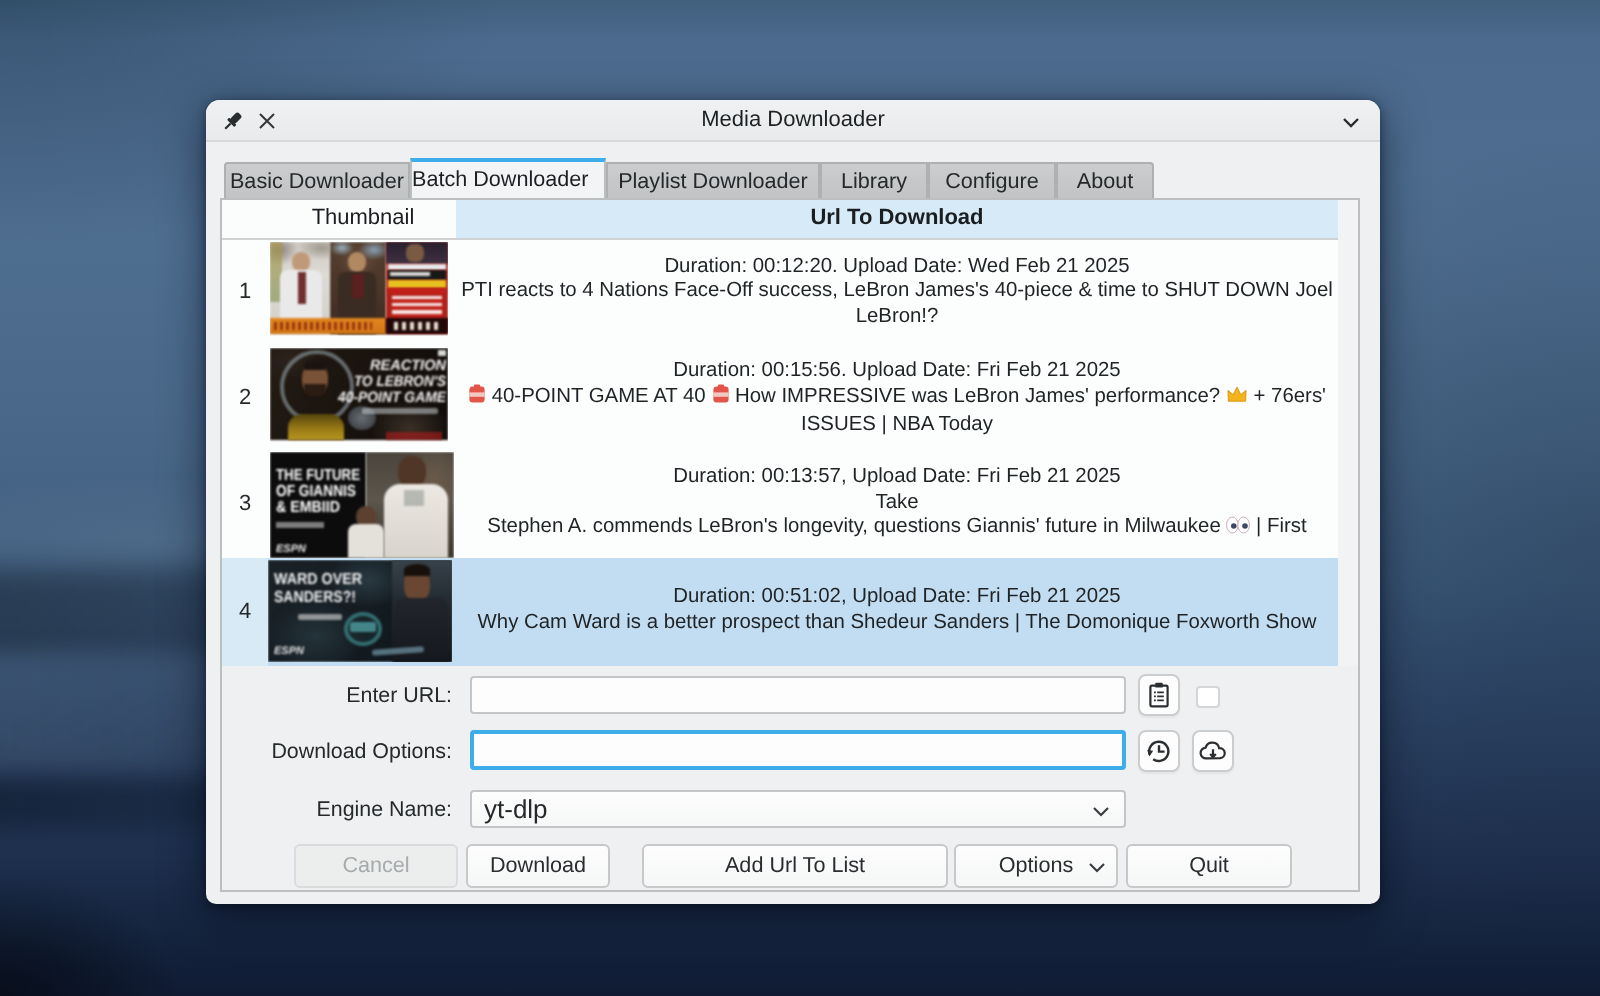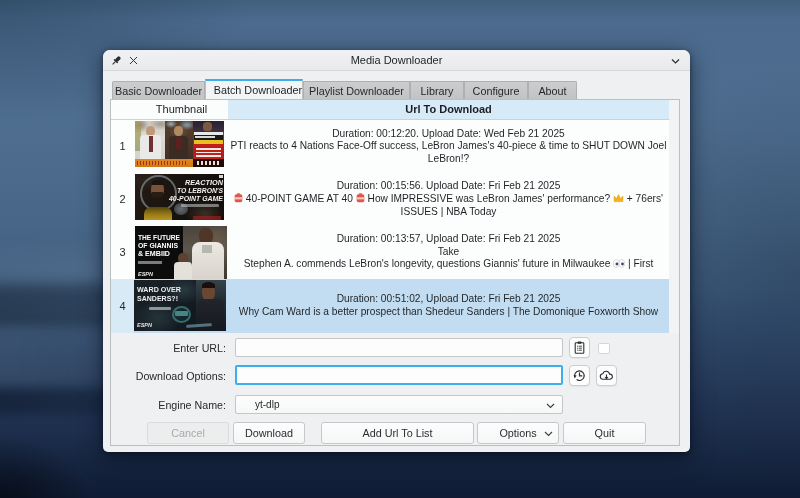--- a/index.html
+++ b/index.html
@@ -26,21 +26,21 @@
   #title { left:0; top:4px; width:587px; text-align:center; font-size:11px; color:#1d2124; }
   .tbicon { top:4px; width:13px; height:13px; }
   #pin { left:7px; }
   #closex { left:24px; }
   #morev { left:566px; top:5px; }
 
   .tab { position:absolute; top:31px; height:18px; font-size:10.8px; color:#26292b; text-align:center; line-height:18px; white-space:nowrap;
     background:linear-gradient(180deg,#cbcdce,#c1c3c4); border:1px solid #aeb0b1; border-bottom:none; }
   .tab.first { border-radius:2px 0 0 0; }
   .tab.last { border-radius:0 2px 0 0; }
-  #tabactive { position:absolute; top:29px; left:102px; width:98px; height:20px; font-size:10.8px; color:#1d2023; text-align:right; line-height:19px; white-space:nowrap;
+  #tabactive { position:absolute; top:29px; left:102px; width:98px; height:20px; font-size:10.8px; color:#1d2023; text-align:left; line-height:19px; white-space:nowrap;
     background:#f3f4f5; border:1px solid #bcbfc0; border-bottom:none; border-top:2px solid #3daee9; z-index:3; }
 
   #pane { left:7px; top:49px; width:570px; height:347px; border:1px solid #bcbfc0; background:#eff0f1; }
 
   
   #tbl { left:8px; top:50px; width:568px; height:233px; background:#fcfdfd; border-bottom:1px solid #c6c8c9; }
   #hdr { left:0; top:0; width:568px; height:20px; border-bottom:1px solid #cfd1d2; background:#fbfcfc; }
   #hdrblue { left:117px; top:0; width:441px; height:19px; background:#d7eaf8; }
   .hdrtxt { top:3px; font-size:11px; color:#1b1e20; }
   #gutter { left:558px; top:0; width:10px; height:233px; background:#f2f3f4; }
@@ -51,21 +51,21 @@
   .cell div { white-space:nowrap; }
   #row4 { background:#c2ddf1; }
   #row4 .rownum { background:#d9eaf7; }
 
   
   .lbl { position:absolute; font-size:10.7px; white-space:nowrap; color:#26292b; text-align:right; width:110px; }
   .input { position:absolute; left:132px; width:328px; height:19px; background:#fdfdfd; border:1px solid #c3c6c7; border-radius:2px; }
   #input2 { height:20px; border:2px solid #3daee9; }
   .sbtn { position:absolute; width:21px; height:21px; background:#fdfdfd; border:1px solid #cbcdce; border-radius:4px; box-shadow:0 1px 1px rgba(0,0,0,.05); }
   #chk { position:absolute; left:495px; top:293px; width:12px; height:11px; background:#fff; border:1px solid #d4d6d7; border-radius:2px; }
-  #combo { position:absolute; left:132px; top:345px; width:328px; height:19px; background:linear-gradient(180deg,#fdfdfd,#f6f7f7); border:1px solid #c3c6c7; border-radius:2px; font-size:10px; color:#26292b; line-height:17px; padding-left:19px; }
+  #combo { position:absolute; left:132px; top:345px; width:328px; height:19px; background:linear-gradient(180deg,#fdfdfd,#f6f7f7); border:1px solid #c3c6c7; border-radius:2px; font-size:13px; color:#26292b; line-height:17px; padding-left:6px; }
 
   .btn { position:absolute; top:372px; height:22px; background:linear-gradient(180deg,#fdfdfe,#f5f6f6); border:1px solid #c6c8c9; border-radius:3px; font-size:10.8px; color:#2a2d2f; text-align:center; line-height:20px; }
   #bcancel { left:44px; width:82px; color:#a7abad; background:#eceded; border-color:#dadbdc; }
   #bdownload { left:130px; width:72px; }
   #baddurl { left:218px; width:153px; }
   #boptions { left:374px; width:82px; }
   #bquit { left:460px; width:83px; }
 
   svg { display:block; }
   .emoji { display:inline-block; vertical-align:-1px; }

